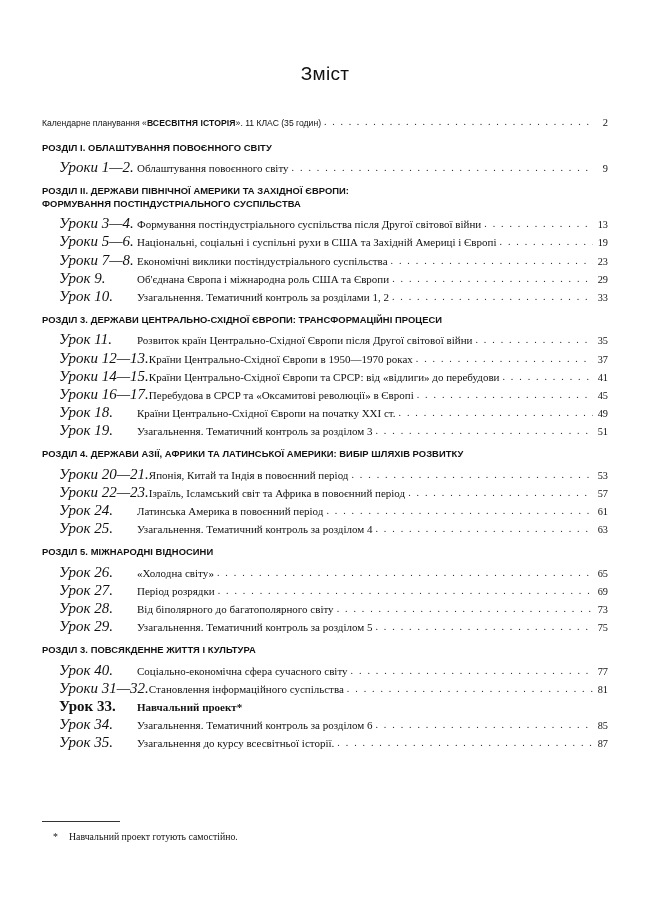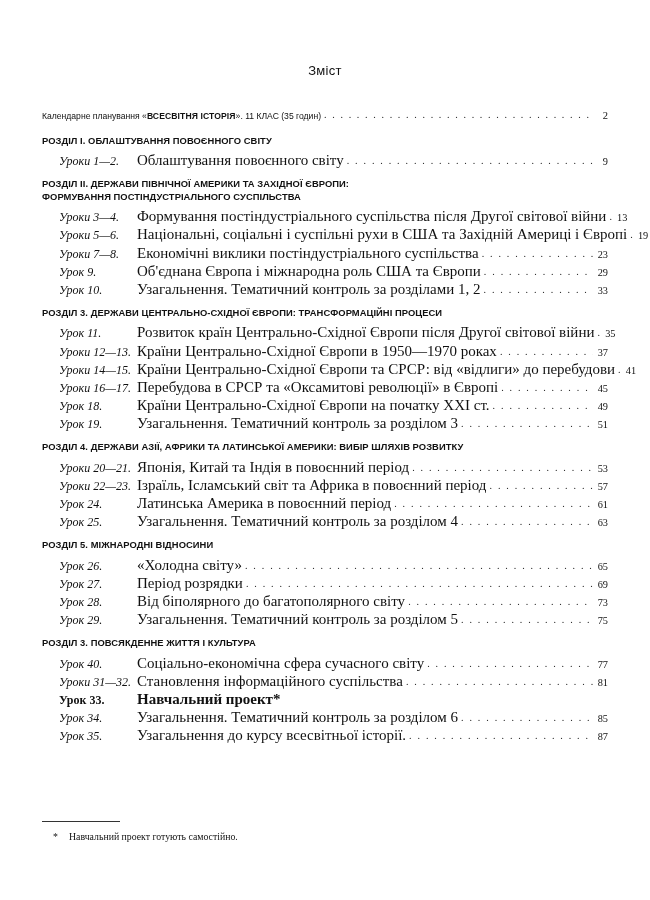--- a/index.html
+++ b/index.html
@@ -18,21 +18,21 @@
   .page {
     position: relative;
     width: 650px;
     height: 900px;
     box-sizing: border-box;
     padding: 0 42px;
   }
   .page-title {
     text-align: center;
     font-family: "Liberation Sans", sans-serif;
-    font-size: 13px;
+    font-size: 19px;
     font-weight: normal;
     letter-spacing: 0.3px;
     margin: 0;
     padding-top: 63px;
     color: #111;
   }
   .toc {
     margin-top: 32px;
   }
   
@@ -94,32 +94,32 @@
     display: flex;
     align-items: baseline;
     width: 100%;
     margin-bottom: 1.2px;
     padding-left: 17px;
     box-sizing: border-box;
   }
   .entry .lesson {
     flex: 0 0 auto;
     font-style: italic;
-    font-size: 12px;
+    font-size: 15px;
     color: #111;
     min-width: 78px;
     white-space: nowrap;
   }
   .entry .lesson.bold {
     font-weight: bold;
     font-style: normal;
   }
   .entry .title {
     flex: 0 0 auto;
-    font-size: 15px;
+    font-size: 11px;
     color: #111;
     white-space: nowrap;
   }
   .entry .title.bold {
     font-weight: bold;
     text-align: center;
   }
   .entry .lead {
     flex: 1 1 auto;
     overflow: hidden;

